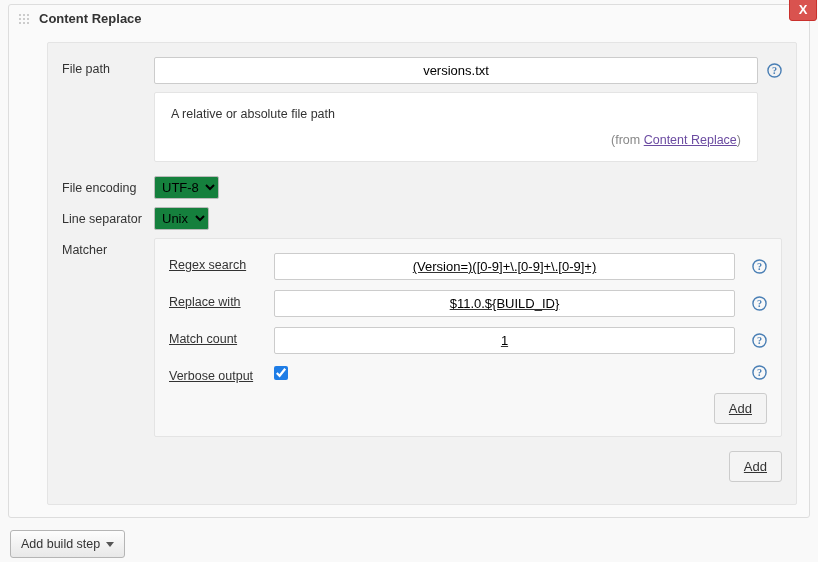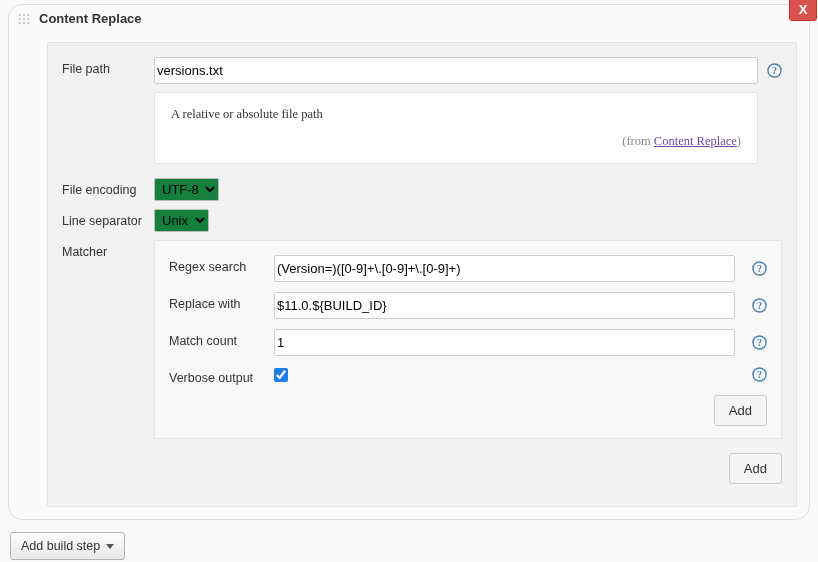--- a/index.html
+++ b/index.html
@@ -7,21 +7,21 @@
       font-family: Helvetica, Arial, sans-serif;
       font-size: 13px;
       color: #333;
       background: #f9f9f9;
       width: 818px;
       height: 562px;
     }
     .outer-panel {
       border: 1px solid #ddd;
       background: #fafafa;
-      border-radius: 14px;
+      border-radius: 3px;
       margin: 4px 8px;
     }
     .panel-header {
       display: flex;
       align-items: center;
       justify-content: space-between;
       position: relative;
       padding: 0;
     }
     .title-wrap {
@@ -85,20 +85,21 @@
       gap: 8px;
     }
     input[type="text"] {
       flex: 1;
       border: 1px solid #ccc;
       border-radius: 2px;
       padding: 5px 2px;
       font-size: 13px;
       font-family: inherit;
       background: #fff;
+      text-align: center;
     }
     select {
       border: 1px solid #bbb;
       border-radius: 2px;
       padding: 2px 3px;
       font-size: 13px;
       font-family: inherit;
       background: #15803d;
     }
     .help-icon {
@@ -110,21 +111,20 @@
       justify-content: center;
       cursor: pointer;
     }
     .help-icon svg { display: block; }
     .help-box {
       border: 1px solid #e4e4e4;
       background: #fff;
       border-radius: 2px;
       padding: 14px 16px 14px 16px;
       margin: 4px 24px 14px 92px;
-      font-family: Liberation Serif, serif;
     }
     .help-box .hb-text {
       color: #333;
       font-size: 12.5px;
     }
     .help-box .hb-from {
       text-align: right;
       color: #888;
       font-size: 12.5px;
       margin-top: 12px;
@@ -253,21 +253,21 @@
       <div class="row-label">Line separator</div>
       <div class="row-field">
         <select>
           <option>Unix</option>
         </select>
       </div>
     </div>
 
     <div class="form-row" style="align-items:flex-start;">
       <div class="row-label">Matcher</div>
-      <div style="flex:1;">
+      <div style="flex:1;text-decoration:underline;">
         <div class="matcher-box">
 
           <div class="matcher-row">
             <div class="matcher-label">Regex search</div>
             <div class="matcher-field">
               <input type="text" value="(Version=)([0-9]+\.[0-9]+\.[0-9]+)" style="">
               <span class="help-icon">
                 <svg width="15" height="15" viewBox="0 0 16 16">
                     <circle cx="8" cy="8" r="7" fill="none" stroke="#4a7fb5" stroke-width="1.5"></circle>
                     <text x="8" y="12" text-anchor="middle" font-size="11" font-family="Georgia, serif" fill="#4a7fb5" font-weight="bold">?</text>

